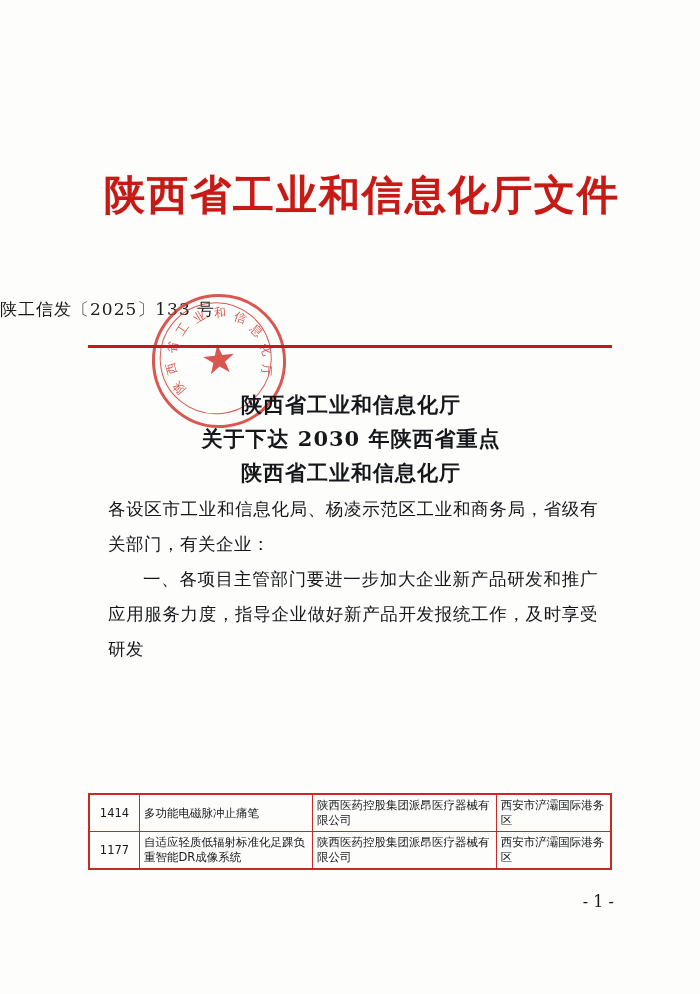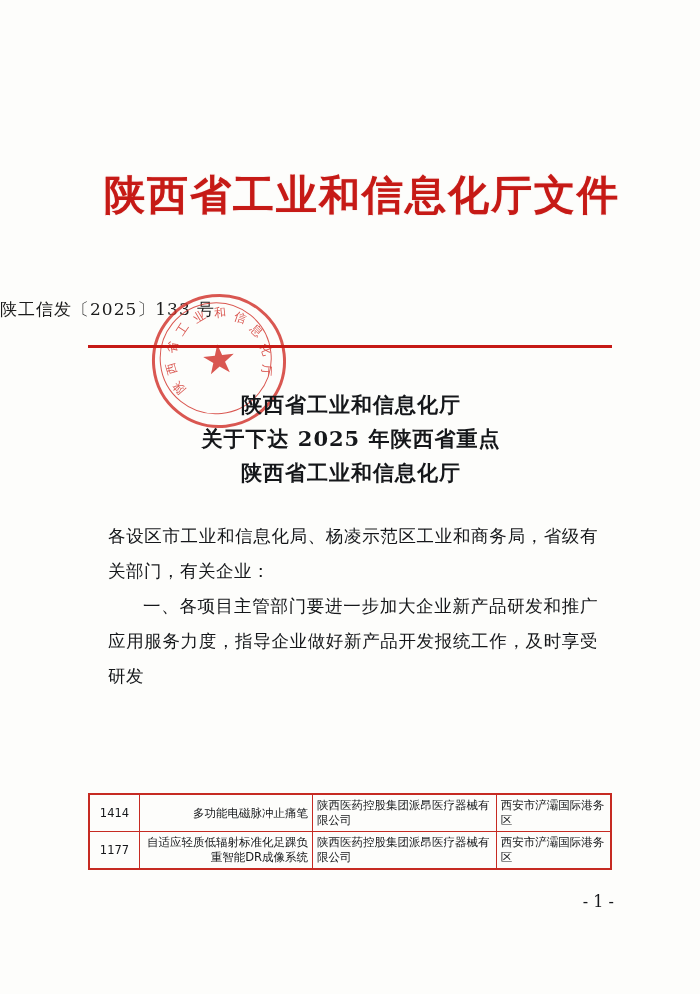--- a/index.html
+++ b/index.html
@@ -112,28 +112,28 @@
     line-height: 34px;
     letter-spacing: 1px;
     font-family: "DejaVu Serif", "Liberation Serif", serif;
   }
   .title-block div { white-space: nowrap; }
 
   
   .body-text {
     position: absolute;
     left: 108px;
-    top: 520px;
+    top: 492px;
     width: 490px;
     font-size: 17.5px;
     line-height: 35px;
     color: #15171a;
     letter-spacing: 0.5px;
     text-align: justify;
-    font-family: Liberation Mono, monospace;
+    font-family: Liberation Serif, serif;
   }
   .body-text p {
     margin: 0;
   }
   .indent { text-indent: 2em; }
 
   
   .tbl {
     position: absolute;
     left: 88px;
@@ -150,21 +150,20 @@
     line-height: 15px;
     font-family: "DejaVu Sans", "Liberation Sans", sans-serif;
   }
   .tbl td.c-no {
     width: 42px;
     text-align: center;
     vertical-align: middle;
   }
   .tbl td.c-name {
     width: 178px;
-    text-align: right;
   }
   .tbl td.c-org {
     width: 190px;
     vertical-align: middle;
   }
   .tbl td.c-area {
     width: 114px;
     vertical-align: middle;
     border-radius: 18px;
   }
@@ -201,21 +200,21 @@
       <span style="transform: rotate(50deg) translate(0, -56px);">息</span>
       <span style="transform: rotate(75deg) translate(0, -56px);">化</span>
       <span style="transform: rotate(100deg) translate(0, -56px);">厅</span>
     </div>
   </div>
 
   <div class="red-rule"></div>
 
   <div class="title-block">
     <div>陕西省工业和信息化厅</div>
-    <div>关于下达 2025 年陕西省重点</div>
+    <div>关于下达 2030 年陕西省重点</div>
     <div>陕西省工业和信息化厅</div>
   </div>
 
   <div class="body-text">
     <p>各设区市工业和信息化局、杨凌示范区工业和商务局，省级有关部门，有关企业：</p>
     <p class="indent">一、各项目主管部门要进一步加大企业新产品研发和推广应用服务力度，指导企业做好新产品开发报统工作，及时享受研发</p>
   </div>
 
   <table class="tbl">
     <tbody>

